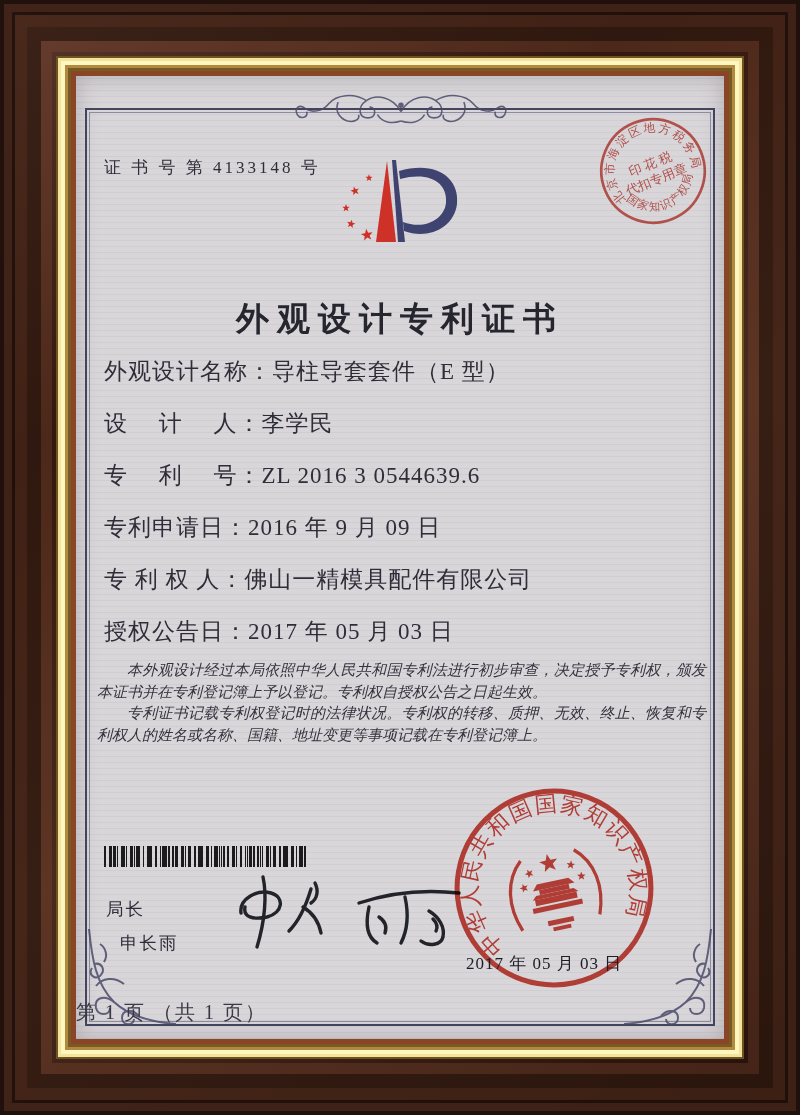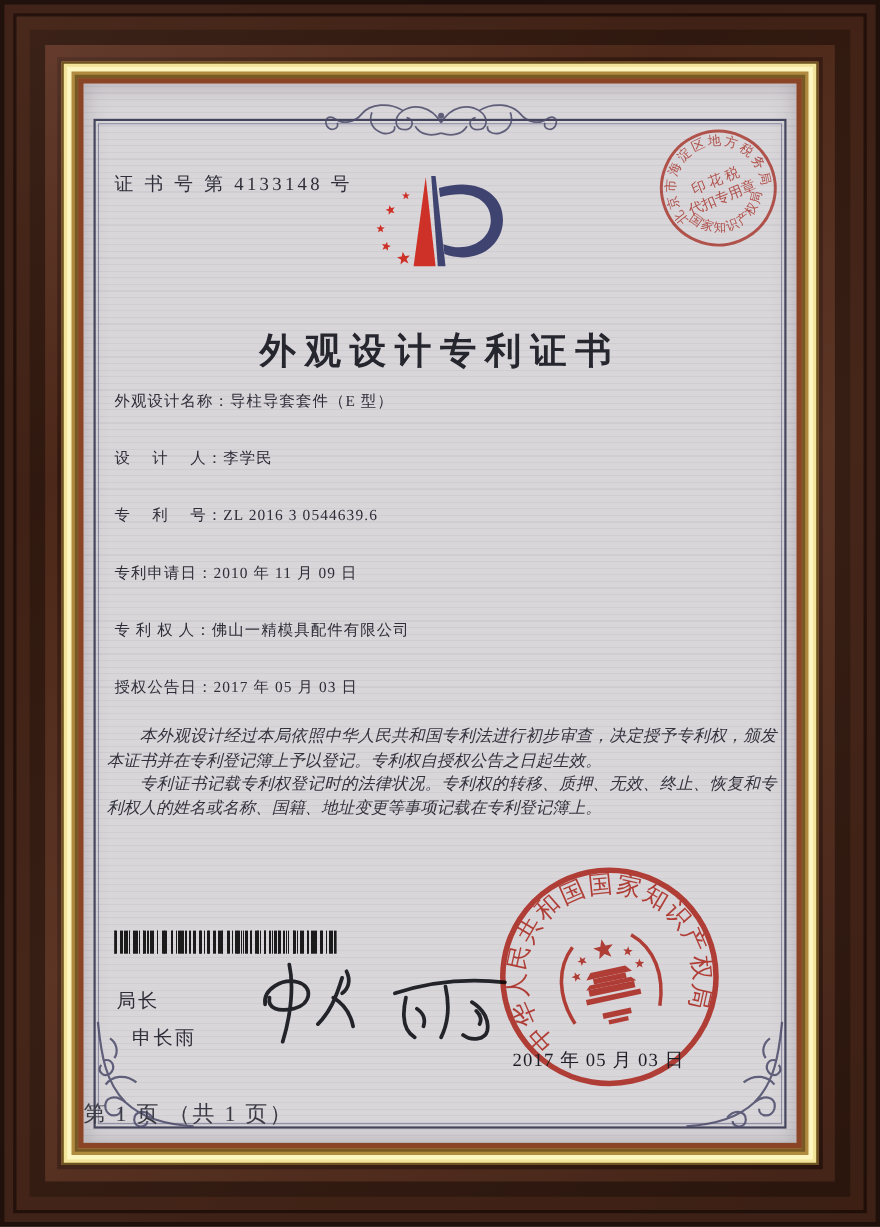--- a/index.html
+++ b/index.html
@@ -31,21 +31,21 @@
     box-shadow:inset 0 0 22px rgba(70,58,66,.28);color:#2e2e38;}
   .cert-rule{position:absolute;top:32px;left:9px;right:9px;bottom:13px;
     border:2px solid #44445c;pointer-events:none;}
   .cert-rule::after{content:'';position:absolute;inset:2px;border:1px solid #8a8aa2;}
   .orn{position:absolute;pointer-events:none;}
   
   .cert-number{position:absolute;left:28px;top:80px;font-size:17px;letter-spacing:3px;}
   .title{position:absolute;left:0;right:0;top:184px;text-align:center;
     font-size:33px;font-weight:bold;letter-spacing:8px;color:#26262f;margin-top:37px;}
   .fields{position:absolute;left:28px;right:20px;top:280px;}
-  .field-row{height:52px;font-size:14px;letter-spacing:1px;white-space:nowrap;}
+  .field-row{height:52px;font-size:23px;letter-spacing:1px;white-space:nowrap;}
   .field-label{display:inline-block;}
   .field-value{display:inline;}
   .body-text{position:absolute;left:21px;right:18px;top:584px;
     font-size:15px;line-height:21.5px;text-align:justify;color:#33333d;}
   .body-text p{margin:0;text-indent:2em;font-style:italic;}
   .barcode{position:absolute;left:28px;top:770px;width:202px;height:21px;
     background-image:
       repeating-linear-gradient(90deg,#1b1b1b 0 2px,rgba(0,0,0,0) 2px 5px,#1b1b1b 5px 6px,rgba(0,0,0,0) 6px 9px,#1b1b1b 9px 12px,rgba(0,0,0,0) 12px 13px,#1b1b1b 13px 14px,rgba(0,0,0,0) 14px 17px),
       repeating-linear-gradient(90deg,#1b1b1b 0 1px,rgba(0,0,0,0) 1px 6px,#1b1b1b 6px 8px,rgba(0,0,0,0) 8px 13px);}
   .director-label{position:absolute;left:30px;top:821px;font-size:17.5px;letter-spacing:2px;}
@@ -152,21 +152,21 @@
       <div class="field-row">
         <span class="field-label">外观设计名称：</span><span class="field-value">导柱导套套件（E 型）</span>
       </div>
       <div class="field-row">
         <span class="field-label">设　 计 　人：</span><span class="field-value">李学民</span>
       </div>
       <div class="field-row">
         <span class="field-label">专　 利 　号：</span><span class="field-value">ZL 2016 3 0544639.6</span>
       </div>
       <div class="field-row">
-        <span class="field-label">专利申请日：</span><span class="field-value">2010 年 11 月 09 日</span>
+        <span class="field-label">专利申请日：</span><span class="field-value">2016 年 9 月 09 日</span>
       </div>
       <div class="field-row">
         <span class="field-label">专 利 权 人：</span><span class="field-value">佛山一精模具配件有限公司</span>
       </div>
       <div class="field-row">
         <span class="field-label">授权公告日：</span><span class="field-value">2017 年 05 月 03 日</span>
       </div>
     </div>
 
     <div class="body-text">

